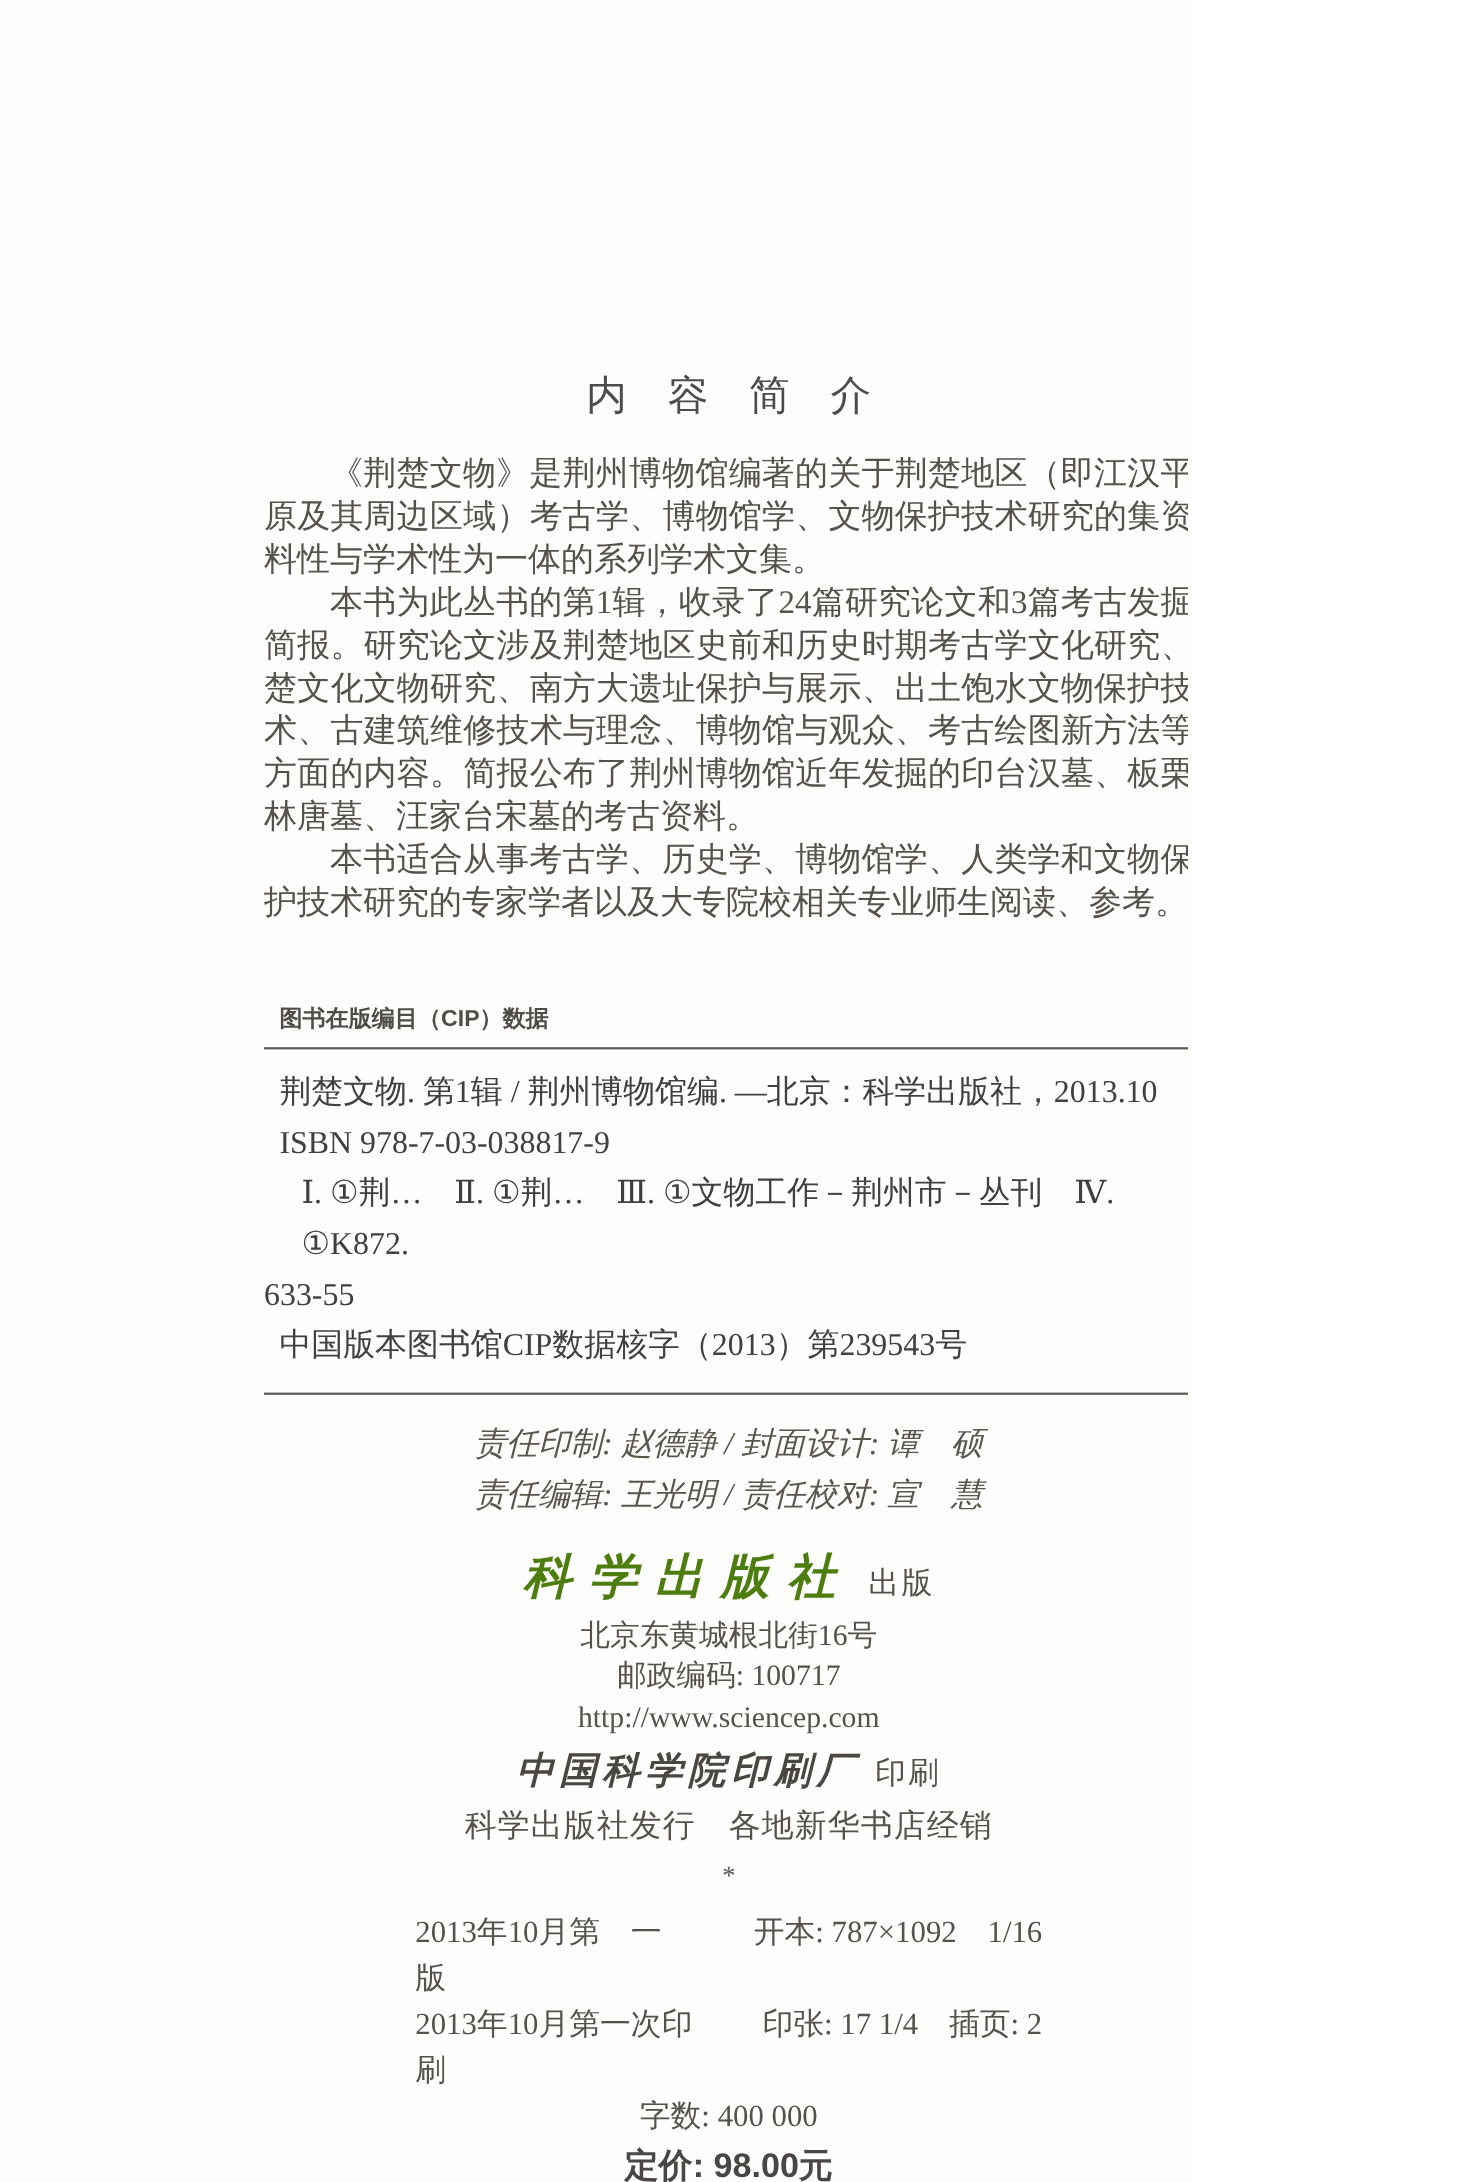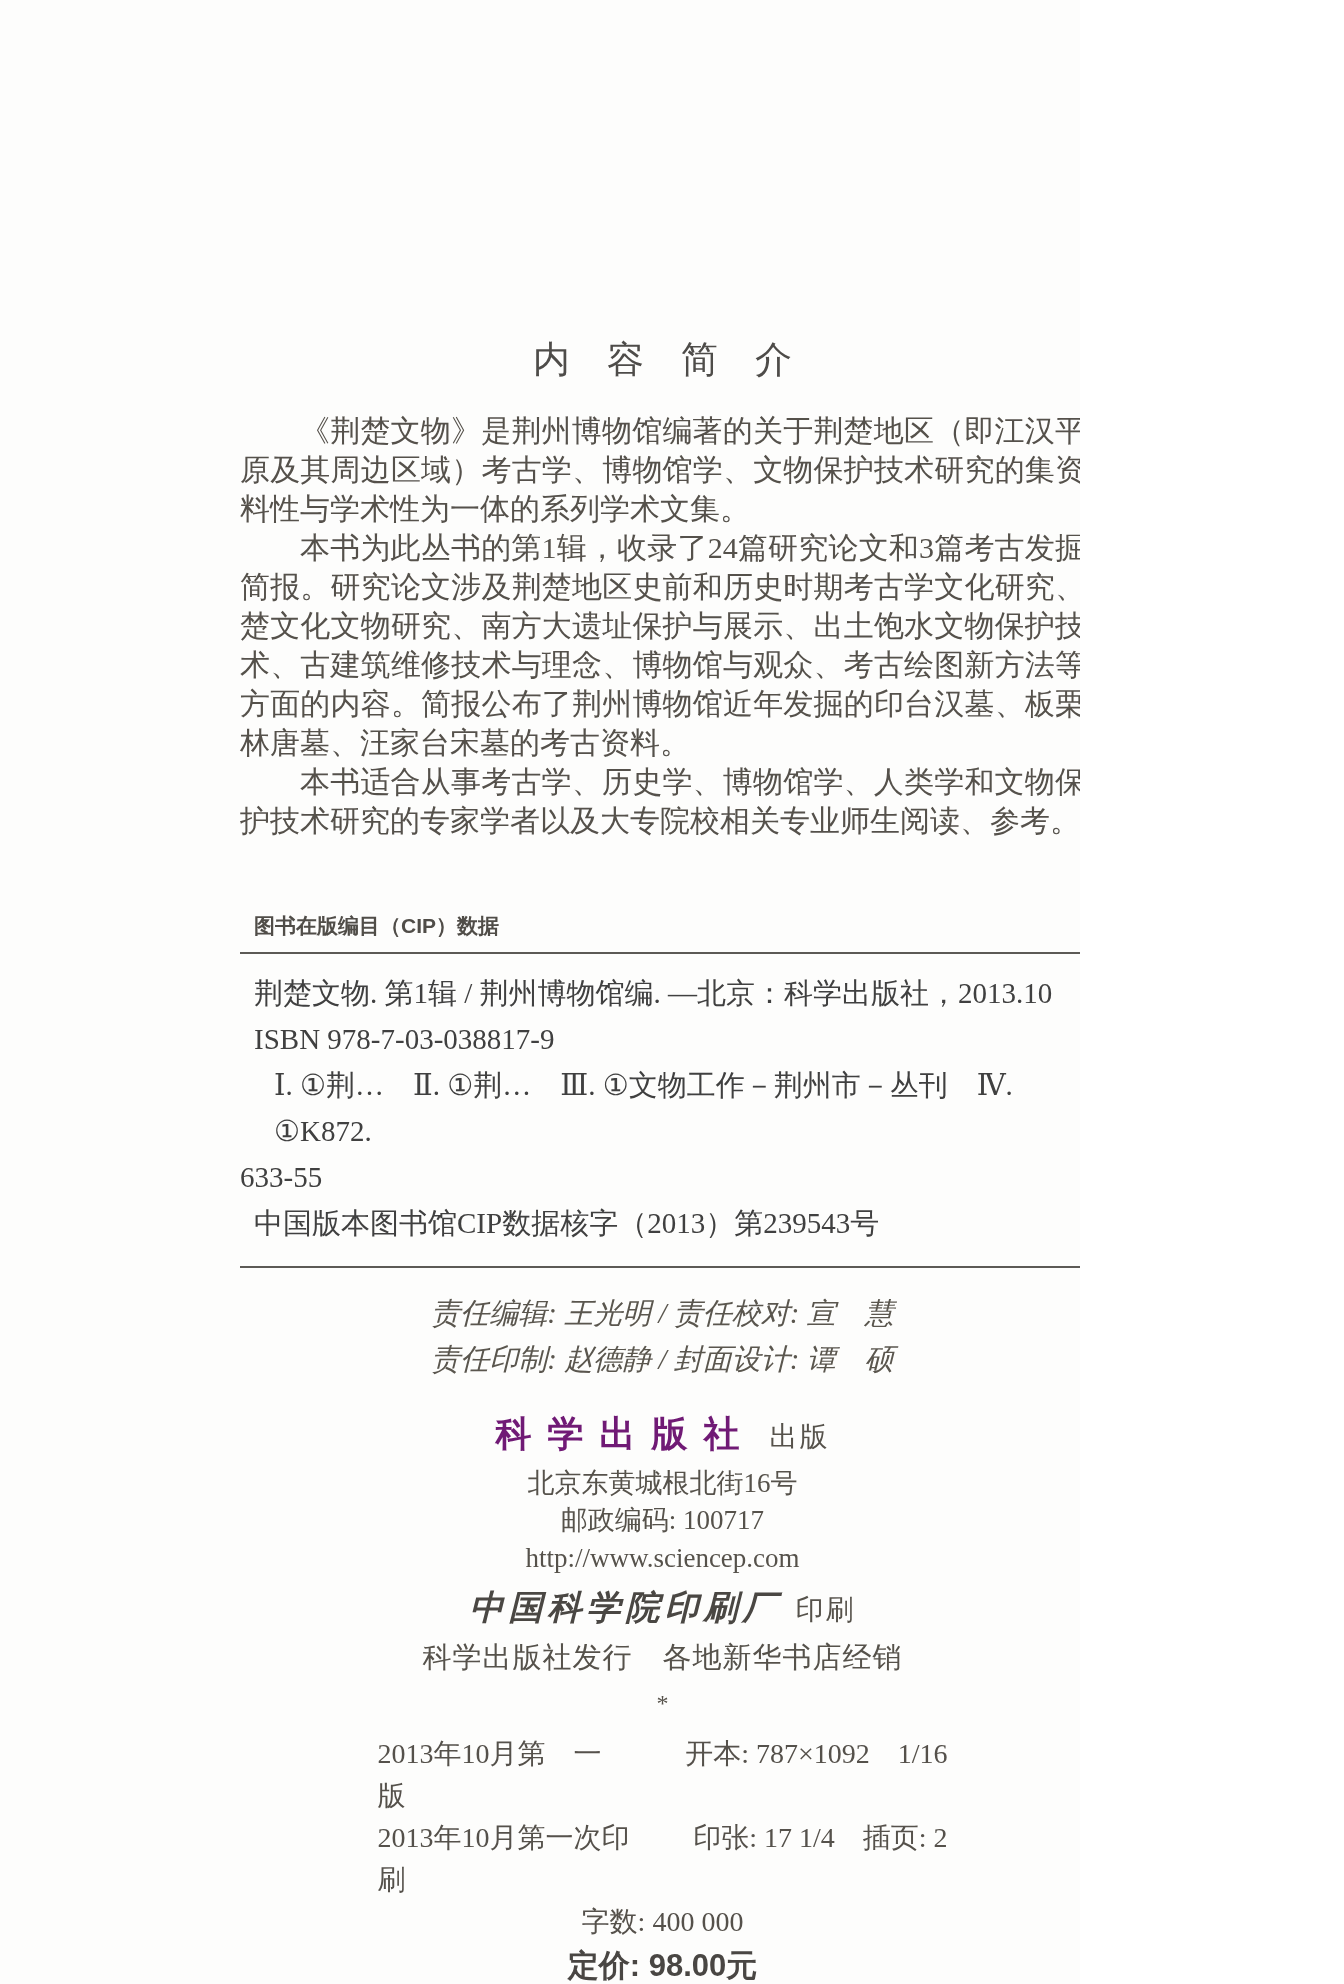--- a/index.html
+++ b/index.html
@@ -70,23 +70,24 @@
     color: #5a564e;
   }
   .pub-imprint {
     margin-top: 28px;
     text-align: center;
     line-height: 48px;
     white-space: nowrap;
   }
   .brush {
     font-weight: 700;
-    font-size: 36px;
+    font-style: italic;
+    font-size: 44px;
     letter-spacing: 16px;
-    color: #701a75;
+    color: #4d7c0f;
   }
   .brush-small {
     font-weight: 700;
     font-style: italic;
     font-size: 34px;
     letter-spacing: 5px;
     color: #4a4743;
   }
   .plain-suffix {
     font-size: 28px;
@@ -170,22 +171,22 @@
         <div class="cip-line-title">荆楚文物. 第1辑 / 荆州博物馆编. —北京：科学出版社，2013.10</div>
         <div class="cip-line-isbn">ISBN 978-7-03-038817-9</div>
         <div class="cip-line-class">Ⅰ. ①荆…　Ⅱ. ①荆…　Ⅲ. ①文物工作－荆州市－丛刊　Ⅳ. ①K872.</div>
         <div class="cip-line-cont">633-55</div>
         <div class="cip-line-record">中国版本图书馆CIP数据核字（2013）第239543号</div>
       </div>
       <hr class="cip-rule">
     </div>
 
     <div class="credits">
+      <div>责任印制: 赵德静 / 封面设计: 谭　硕</div>
       <div>责任编辑: 王光明 / 责任校对: 宣　慧</div>
-      <div>责任印制: 赵德静 / 封面设计: 谭　硕</div>
     </div>
 
     <div class="pub-imprint">
       <span class="brush">科学出版社</span><span class="plain-suffix">出版</span>
     </div>
     <div class="pub-line">北京东黄城根北街16号</div>
     <div class="pub-line">邮政编码: 100717</div>
     <div class="pub-site">http://www.sciencep.com</div>
 
     <div class="pub-printer">

